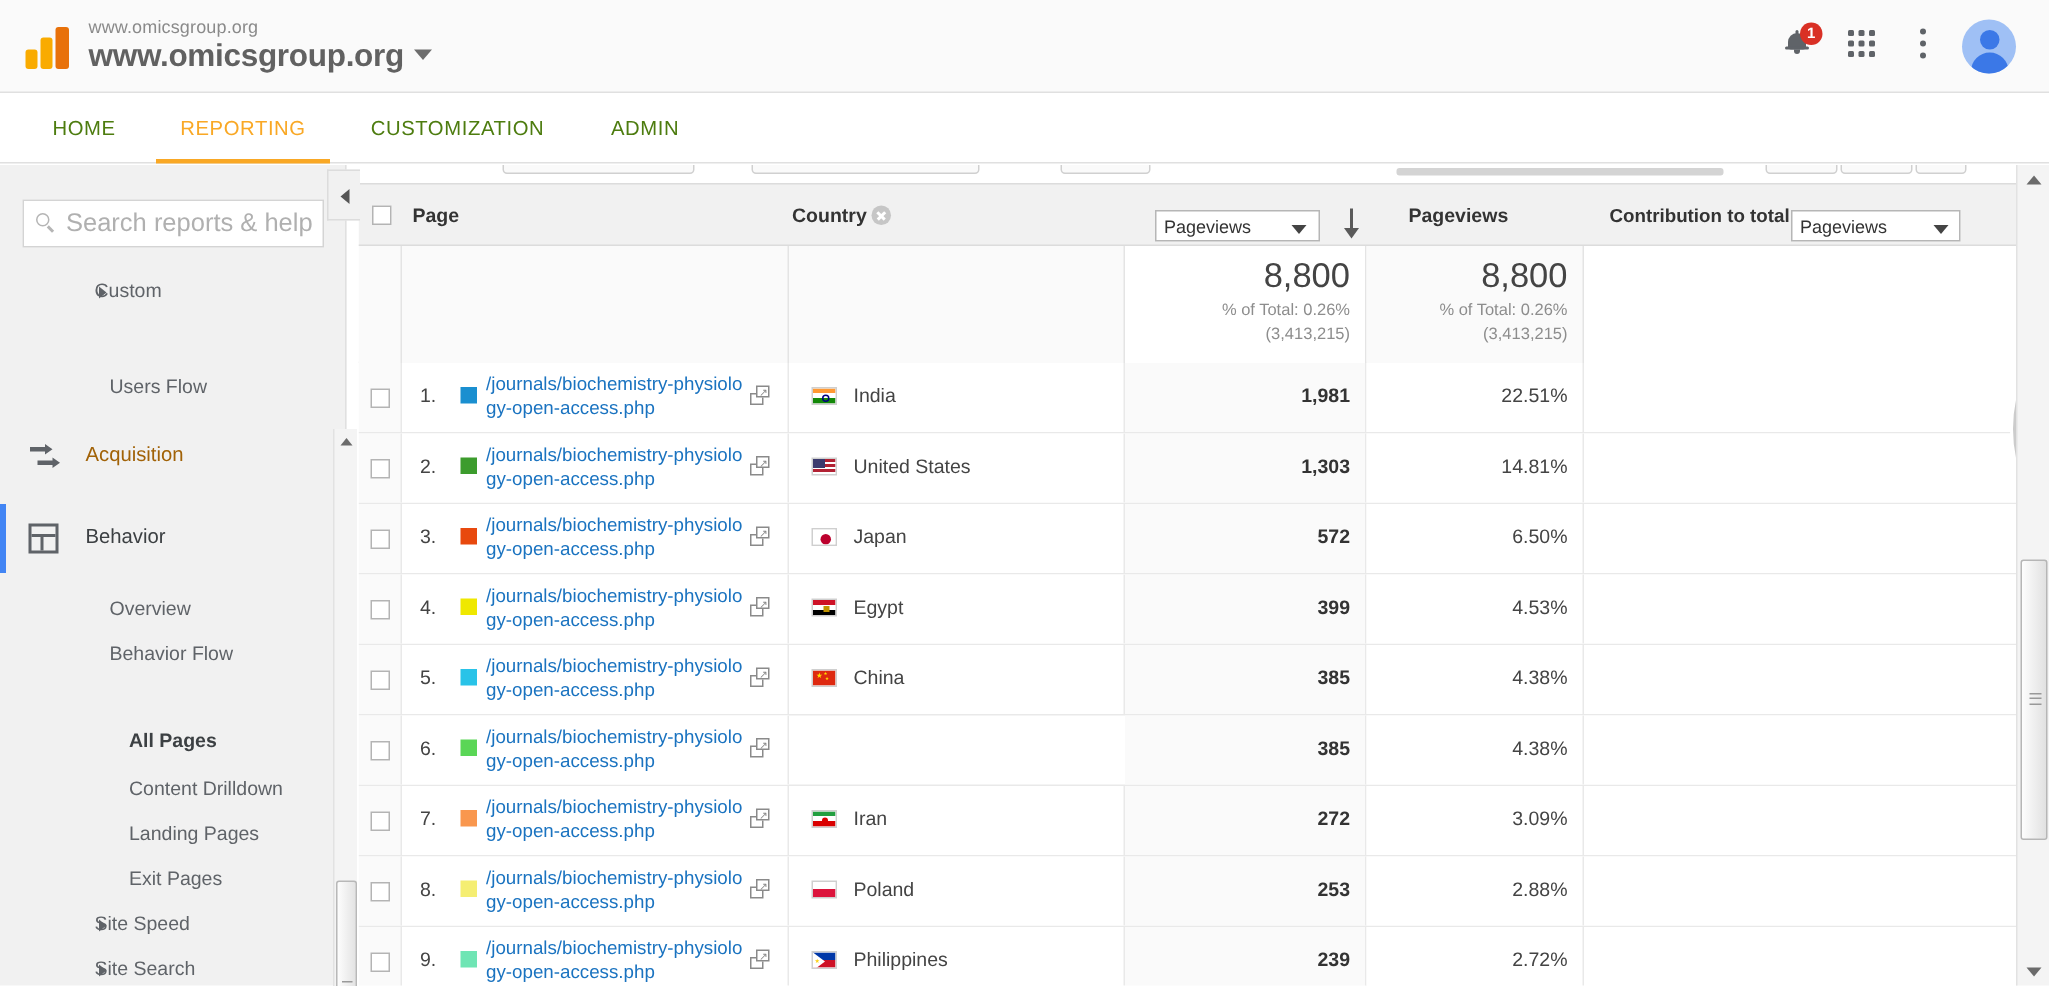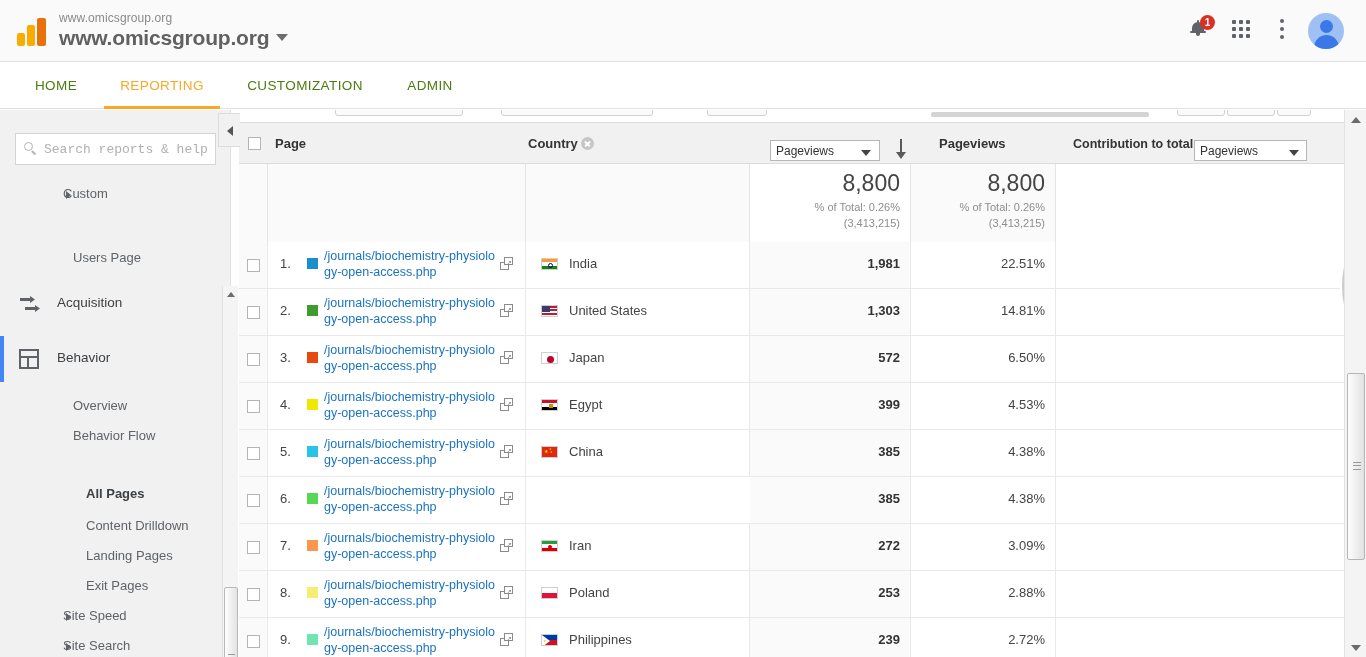--- a/index.html
+++ b/index.html
@@ -93,22 +93,22 @@
     position: absolute; left: 8px; top: 8px; width: 9px; height: 9px;
     border: 1.6px solid #b5b5b5; border-radius: 50%;
   }
   .searchbox .mag::after {
     content: ''; position: absolute; left: 7px; top: 7px;
     width: 5px; height: 1.6px; background: #b5b5b5;
     transform: rotate(45deg); transform-origin: left center;
   }
   .searchbox input {
     position: absolute; left: 26px; top: 0; width: 168px; height: 30px;
-    border: 0; outline: none; font-size: 13px; color: #555;
-    font-family: Liberation Mono, monospace; background: transparent;
+    border: 0; outline: none; font-size: 17px; color: #555;
+    font-family: Liberation Sans, sans-serif; background: transparent;
   }
   .searchbox input::placeholder { color: #b0b0b0; }
   .sb-collapse {
     position: absolute; left: 218px; top: 113px; width: 22px; height: 34px;
     background: #f1f1f1; border: 1px solid #dcdcdc; border-right: none;
     cursor: pointer; z-index: 6;
   }
   .sb-collapse::after {
     content: ''; position: absolute; left: 8px; top: 12px;
     width: 0; height: 0;
@@ -134,21 +134,21 @@
     border-left: 5px solid #5f6368;
   }
   .nav-item .tri.open {
     left: 64px; top: 15px;
     border-left: 4px solid transparent; border-right: 4px solid transparent;
     border-top: 5px solid #5f6368; border-bottom: none;
   }
   .nav-section {
     position: absolute; left: 0; width: 222px; height: 46px; cursor: pointer;
   }
-  .nav-section .lbl { position: absolute; left: 57px; top: 14px; font-size: 13.5px; color: #404040; }
+  .nav-section .lbl { position: absolute; left: 57px; top: 14px; font-size: 13.5px; color: #a16207; }
   .nav-section.active .lbl { color: #3c4043; }
   .nav-section .active-bar {
     position: absolute; left: 0; top: 0; width: 4px; height: 46px; background: #4285f4;
   }
   .ico-acq { position: absolute; left: 18px; top: 14px; width: 24px; height: 18px; }
   .ico-acq svg { width: 24px; height: 18px; }
   .ico-beh { position: absolute; left: 19px; top: 13px; width: 20px; height: 20px; border: 2px solid #5f6368; }
   .ico-beh::before { content: ''; position: absolute; left: 0; top: 5px; width: 16px; height: 2px; background: #5f6368; }
   .ico-beh::after { content: ''; position: absolute; left: 6px; top: 5px; width: 2px; height: 11px; background: #5f6368; }
   
@@ -390,21 +390,21 @@
     <div class="mag"></div>
     <input type="text" placeholder="Search reports &amp; help" style="">
   </div>
 
   <div class="navlist">
     <div class="nav-item sub" style="top:0">
       <div class="tri"></div>
       <div class="lbl">Custom</div>
     </div>
     <div class="nav-item sub2" style="top:64px">
-      <div class="lbl">Users Page</div>
+      <div class="lbl">Users Flow</div>
     </div>
 
     <div class="nav-section" style="top:103px">
       <div class="ico-acq">
         <svg viewBox="0 0 24 18">
             <path d="M2 3 L12 3 L12 1 L17 4.5 L12 8 L12 6 L2 6 Z" fill="#5f6368"></path>
             <path d="M7 12 L17 12 L17 10 L22 13.5 L17 17 L17 15 L7 15 Z" fill="#5f6368"></path>
           </svg>
       </div>
       <div class="lbl">Acquisition</div>

